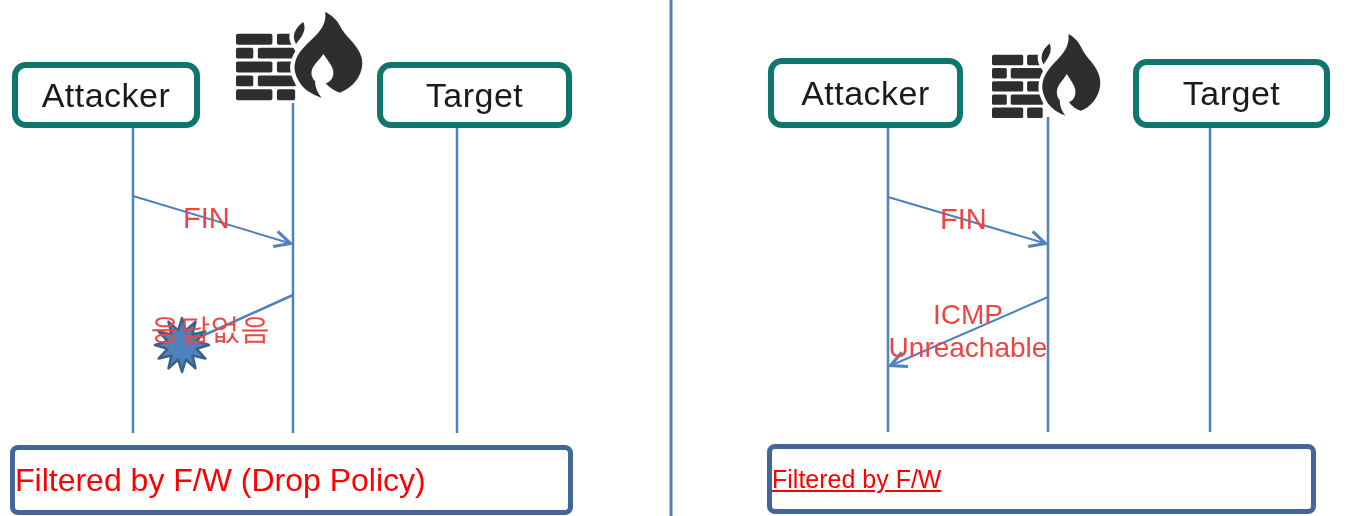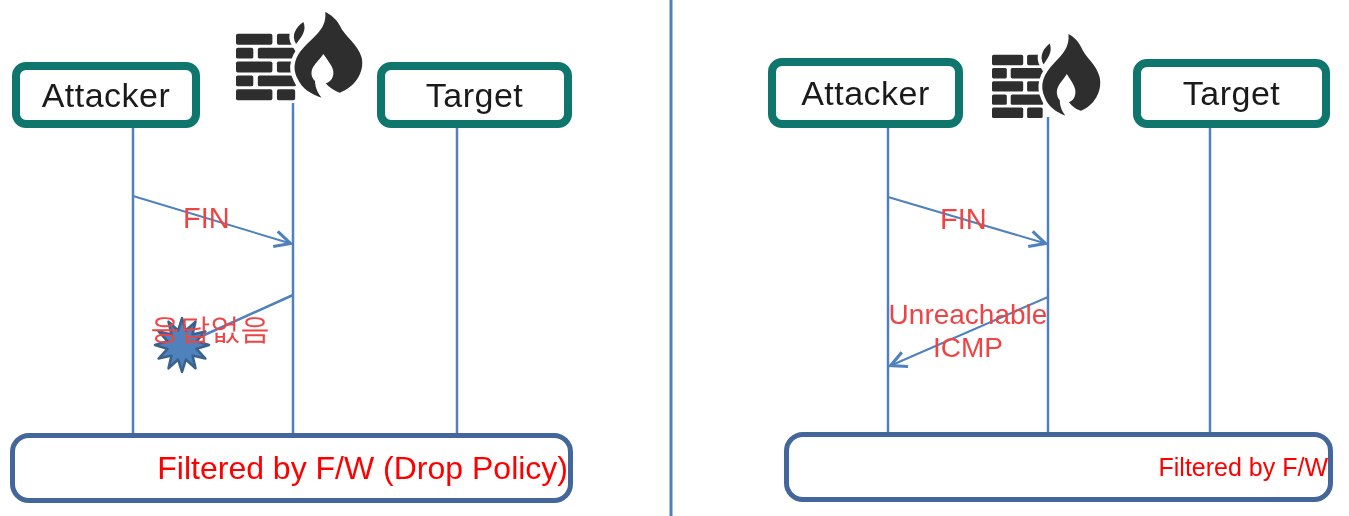--- a/index.html
+++ b/index.html
@@ -1,37 +1,37 @@
 <!DOCTYPE html>
 <html><head>
 <meta charset="utf-8">
 <style>
   html,body{margin:0;padding:0;background:#fff;}
   body{font-family:"Liberation Sans","DejaVu Sans",sans-serif;}
   .canvas{position:relative;width:1349px;height:516px;background:#ffffff;overflow:hidden;}
   .lines-svg{position:absolute;left:0;top:0;}
   .node-box{
     position:absolute;box-sizing:border-box;background:#ffffff;
-    border:8px solid #0f766e;border-radius:14px;
+    border:6px solid #0f766e;border-radius:14px;
     display:flex;align-items:center;justify-content:center;
     font-size:34px;color:#1a1a1a;letter-spacing:0.5px;
   }
   .result-box{
     position:absolute;box-sizing:border-box;background:#ffffff;
-    border:5px solid #44679B;border-radius:19px;
-    display:flex;flex-direction:column;align-items:flex-end;justify-content:center;
-    color:#FF0000;text-align:center;
+    border:5px solid #44679B;border-radius:8px;
+    display:flex;flex-direction:column;align-items:flex-start;justify-content:center;
+    color:#FF0000;text-align:center;margin-top:12px;
   }
   .msg-label{position:absolute;color:#ef4444;white-space:nowrap;}
   .fin-left{left:183px;top:202px;font-size:29px;}
   .fin-right{left:940px;top:203px;font-size:29px;}
   .noresp{left:150px;top:295px;font-size:30px;margin-top:14px;}
   .icmp{left:858px;top:298px;width:220px;font-size:28px;line-height:33px;text-align:center;white-space:normal;}
   .result-left{left:10px;top:433px;width:563px;height:70px;font-size:32px;}
-  .result-right{left:784px;top:432px;width:549px;height:70px;font-size:25px;line-height:32px;}
+  .result-right{left:767px;top:432px;width:549px;height:70px;font-size:25px;line-height:32px;text-decoration:underline;}
   .box-attacker-left{left:12px;top:62px;width:188px;height:66px;}
   .box-target-left{left:377px;top:62px;width:195px;height:66px;}
   .box-attacker-right{left:768px;top:58px;width:195px;height:70px;}
   .box-target-right{left:1133px;top:59px;width:197px;height:69px;}
 </style>
 </head>
 <body>
 
 <div class="canvas">
 
@@ -109,20 +109,20 @@
   </div>
 
   <div class="node-box box-attacker-right">
     <span>Attacker</span>
   </div>
   <div class="node-box box-target-right">
     <span>Target</span>
   </div>
   <div class="msg-label fin-right">FIN</div>
   <div class="msg-label icmp">
+    <div>ICMP</div>
     <div>Unreachable</div>
-    <div>ICMP</div>
   </div>
   <div class="result-box result-right">
     <div>Filtered by F/W</div>
   </div>
 
 </div>
 
 </body></html>

